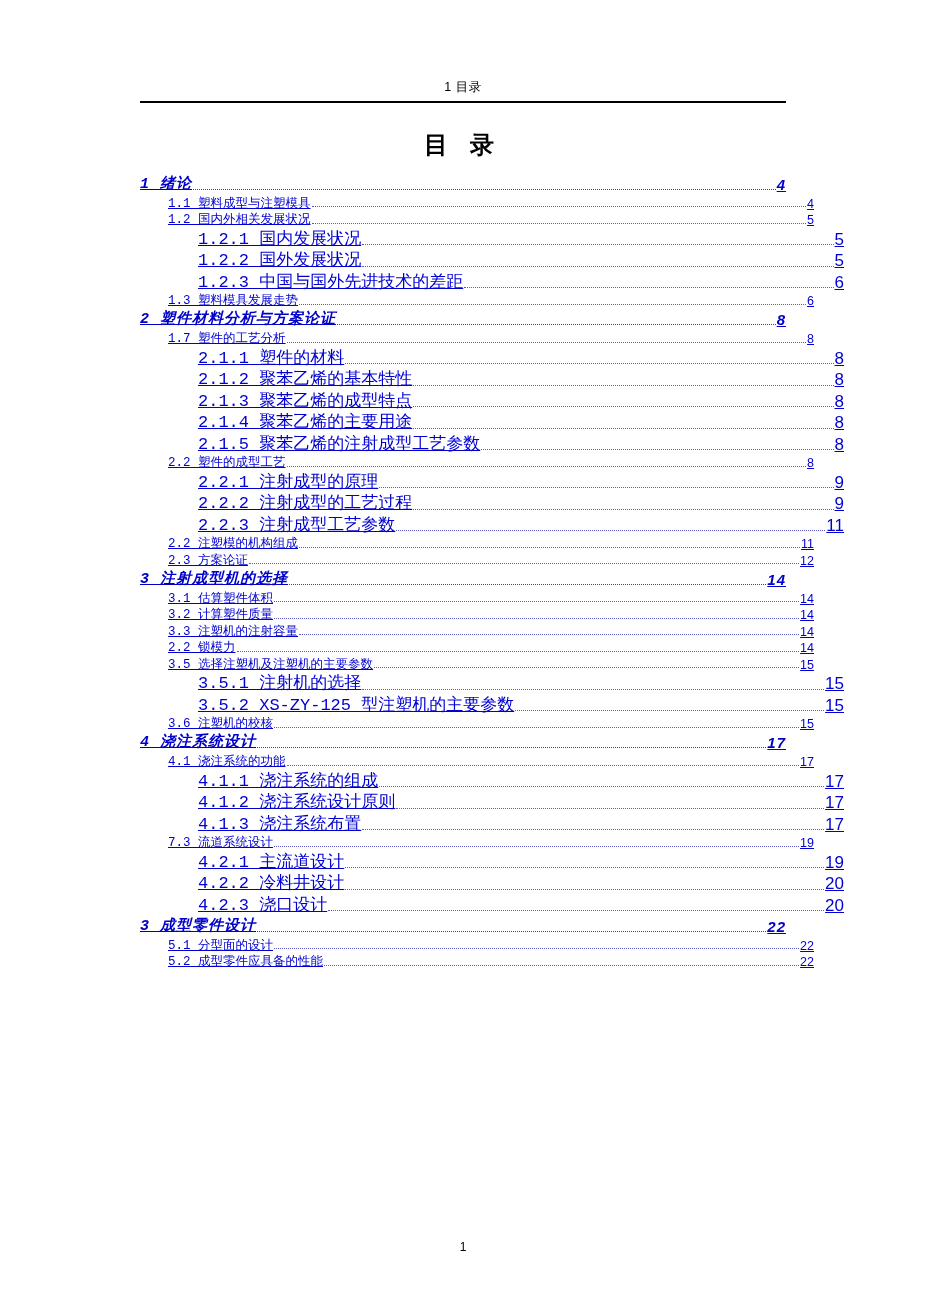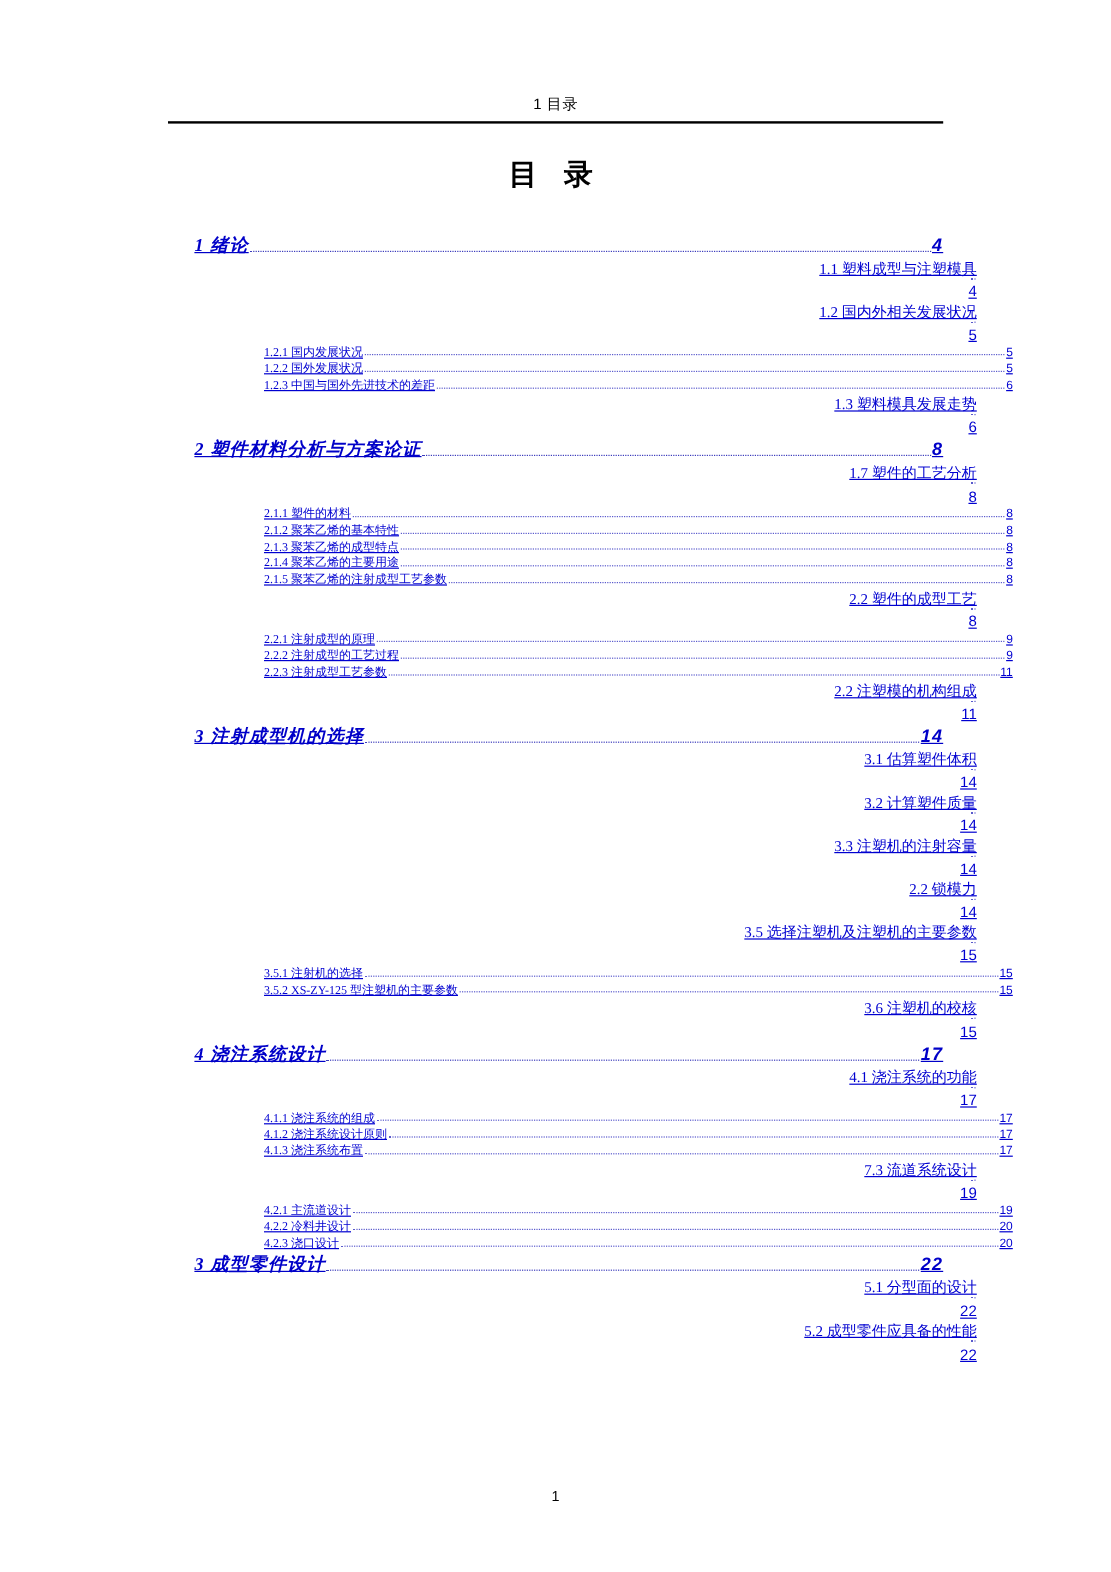--- a/index.html
+++ b/index.html
@@ -30,40 +30,39 @@
   }
   .header-rule {
     border-bottom: 2.5px solid #000;
     margin-bottom: 26px;
   }
   .doc-title {
     text-align: center;
     font-size: 24px;
     font-weight: bold;
     letter-spacing: 8px;
-    margin-bottom: 36px;
+    margin-bottom: 16px;
     font-family: "Liberation Serif", serif;
   }
   .toc {
     width: 100%;
   }
   .toc-row {
     display: flex;
     align-items: flex-end;
     width: 100%;
     white-space: nowrap;
     line-height: 1.12;
     margin-bottom: 2.5px;
   }
   .toc-label {
     color: #0000d0;
     text-decoration: underline;
-    font-family: Liberation Serif, serif;
+    font-family: Liberation Mono, monospace;
     flex: 0 0 auto;
-    margin-left: 22px;
   }
   .toc-leader {
     flex: 1 1 auto;
     border-bottom: 1.5px dotted #5a5acc;
     margin: 0 1px 3.5px 1px;
     min-width: 4px;
     height: 1px;
   }
   .toc-page {
     color: #0000d0;
@@ -75,28 +74,28 @@
   
   .lvl1 .toc-label, .lvl1 .toc-page {
     font-size: 15px;
     font-weight: bold;
     font-style: italic;
     color: #0000c8;
     letter-spacing: 1px;
   }
   .lvl1 { margin-top: 4px; margin-bottom: 3px; }
   .lvl1 .toc-leader { border-bottom: 1.5px dotted #3b3bbb; margin-bottom: 4px;}
-  .lvl2 { padding-left: 28px; flex-direction: column; }
+  .lvl2 { padding-left: 28px; }
   .lvl2 .toc-label, .lvl2 .toc-page {
     font-size: 12.5px;
     color: #0000d0;
   }
   .lvl3 { padding-left: 58px; }
   .lvl3 .toc-label, .lvl3 .toc-page {
-    font-size: 10px;
+    font-size: 17px;
     color: #0000d0;
   }
   .footer {
     position: absolute;
     bottom: 56px;
     left: 0;
     width: 926px;
     text-align: center;
     font-size: 12px;
     font-family: "Liberation Sans", sans-serif;
@@ -202,20 +201,25 @@
       <div class="toc-row lvl3">
         <span class="toc-label">2.2.3 注射成型工艺参数</span>
         <span class="toc-leader"></span>
         <span class="toc-page">11</span>
       </div>
       <div class="toc-row lvl2">
         <span class="toc-label">2.2 注塑模的机构组成</span>
         <span class="toc-leader"></span>
         <span class="toc-page">11</span>
       </div>
+      <div class="toc-row lvl2">
+        <span class="toc-label">2.3 方案论证</span>
+        <span class="toc-leader"></span>
+        <span class="toc-page">12</span>
+      </div>
       <div class="toc-row lvl1">
         <span class="toc-label">3 注射成型机的选择</span>
         <span class="toc-leader"></span>
         <span class="toc-page">14</span>
       </div>
       <div class="toc-row lvl2">
         <span class="toc-label">3.1 估算塑件体积</span>
         <span class="toc-leader"></span>
         <span class="toc-page">14</span>
       </div>

